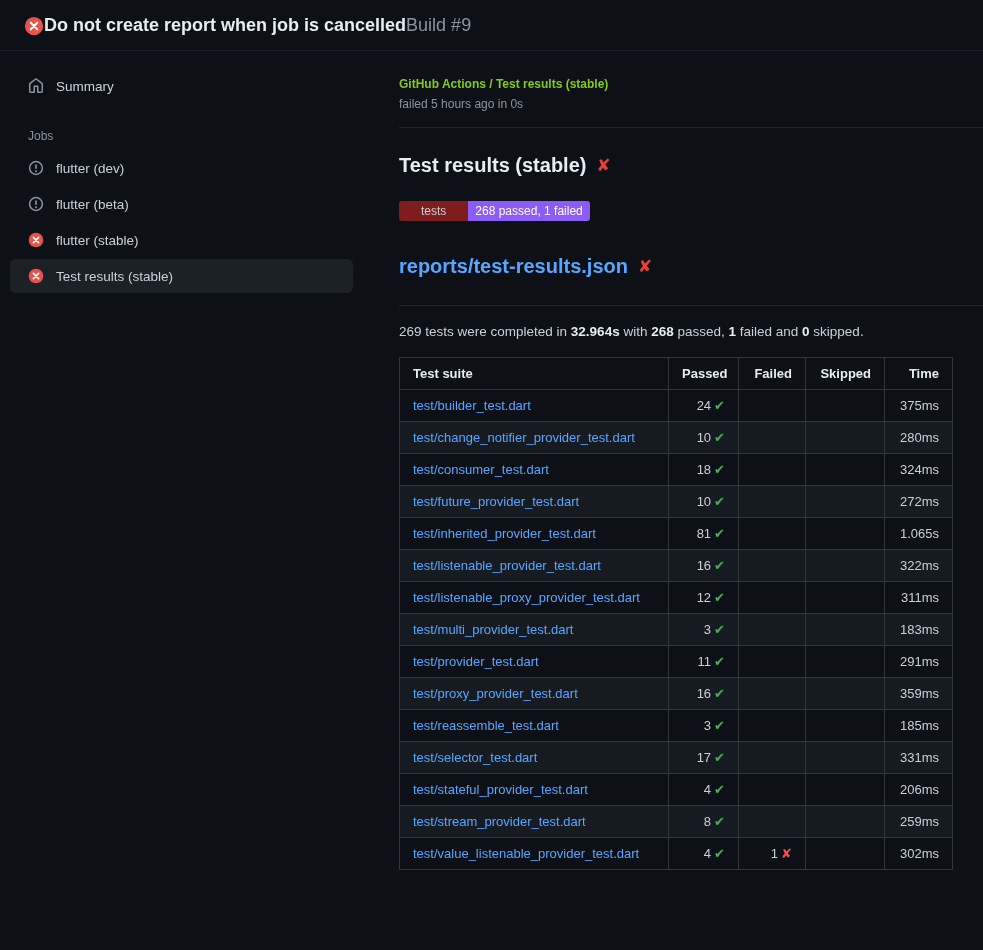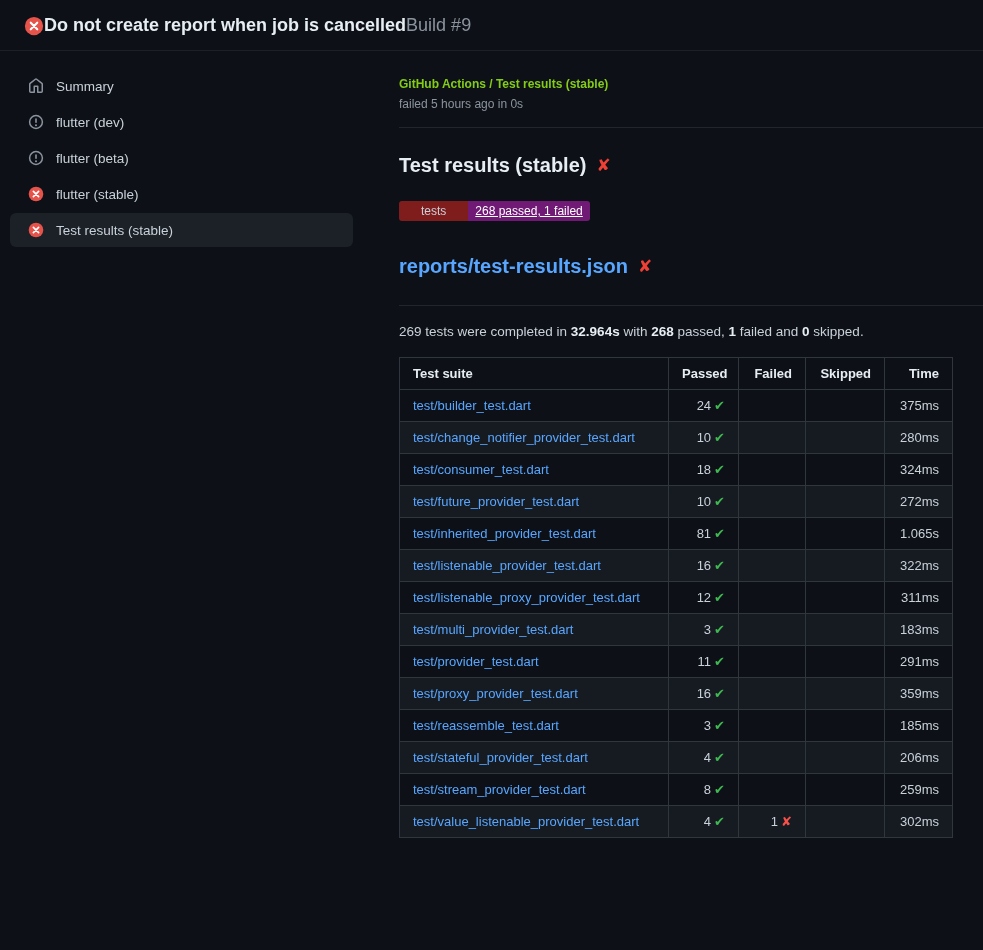--- a/index.html
+++ b/index.html
@@ -54,22 +54,22 @@
   .x-emoji {
     color:#ef4035; font-size:17px; font-weight:700; line-height:1;
   }
 
   .badge { display:inline-flex; margin-top:24px; font-size:12px; line-height:1; }
   .badge-label {
     background:#7f1d1d; color:#c9d1d9;
     padding:4px 22px; border-radius:3px 0 0 3px;
   }
   .badge-value {
-    background:#701a75; color:#ffffff;
-    padding:4px 7px; border-radius:0 3px 3px 0;text-decoration:underline;
+    background:#8b5cf6; color:#ffffff;
+    padding:4px 7px; border-radius:0 3px 3px 0;
   }
 
   .report-heading {
     margin-top:34px; padding-bottom:27px;
     border-bottom:1px solid #21262d;
     display:flex; align-items:center; gap:10px;
   }
   .report-link {
     font-size:20px; font-weight:700; color:#58a6ff; text-decoration:none;
   }
@@ -134,20 +134,21 @@
   <aside class="sidebar">
     <div class="sidebar-item">
       <span class="summary-icon">
         <svg width="16" height="16" viewBox="0 0 16 16">
             <use href="#icon-home"></use>
           </svg>
       </span>
       <span class="label">Summary</span>
     </div>
 
+    <div class="jobs-heading">Jobs</div>
 
     <div class="sidebar-item">
       <span class="job-icon">
         <svg width="16" height="16" viewBox="0 0 16 16">
             <use href="#icon-cancelled"></use>
           </svg>
       </span>
       <span class="label">flutter (dev)</span>
     </div>
 
@@ -303,20 +304,27 @@
   </tr>
 
   <tr>
     <td class="suite-col"><a href="#" class="suite-link">test/reassemble_test.dart</a></td>
     <td class="num"><span>3</span><span class="check-icon icon-glyph">✔</span></td>
     <td class="num"></td>
     <td class="num"></td>
     <td class="time-col">185ms</td>
   </tr>
 
+  <tr>
+    <td class="suite-col"><a href="#" class="suite-link">test/selector_test.dart</a></td>
+    <td class="num"><span>17</span><span class="check-icon icon-glyph">✔</span></td>
+    <td class="num"></td>
+    <td class="num"></td>
+    <td class="time-col">331ms</td>
+  </tr>
 
   <tr>
     <td class="suite-col"><a href="#" class="suite-link">test/stateful_provider_test.dart</a></td>
     <td class="num"><span>4</span><span class="check-icon icon-glyph">✔</span></td>
     <td class="num"></td>
     <td class="num"></td>
     <td class="time-col">206ms</td>
   </tr>
 
   <tr>

